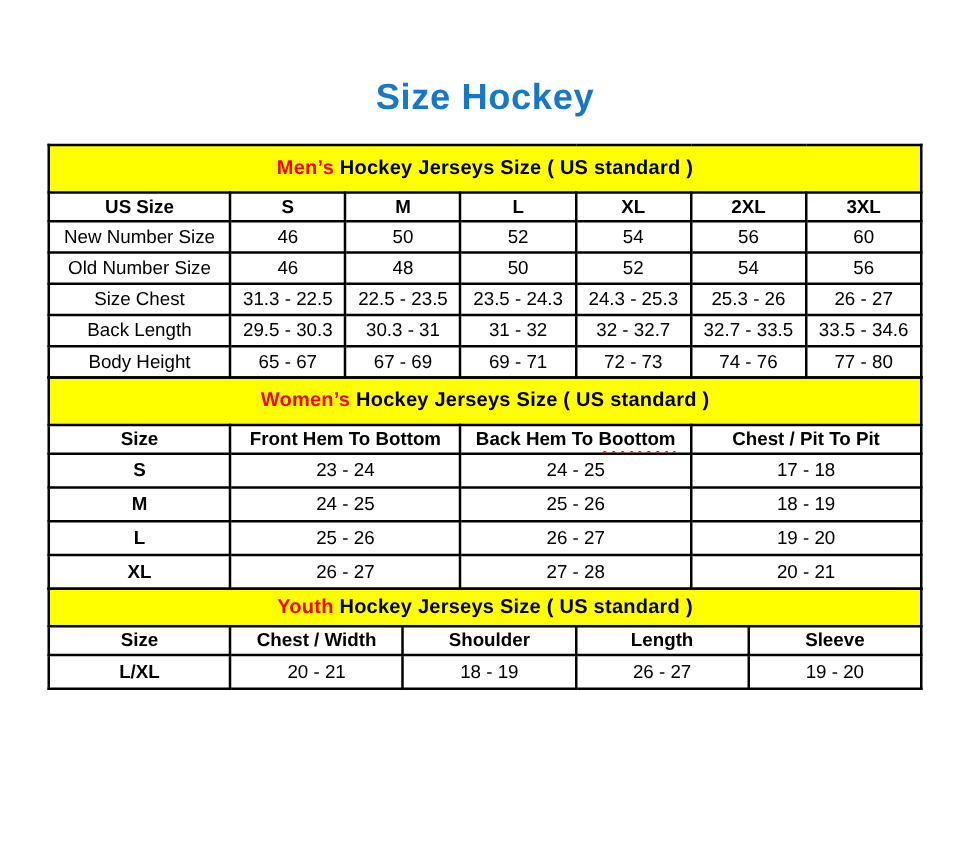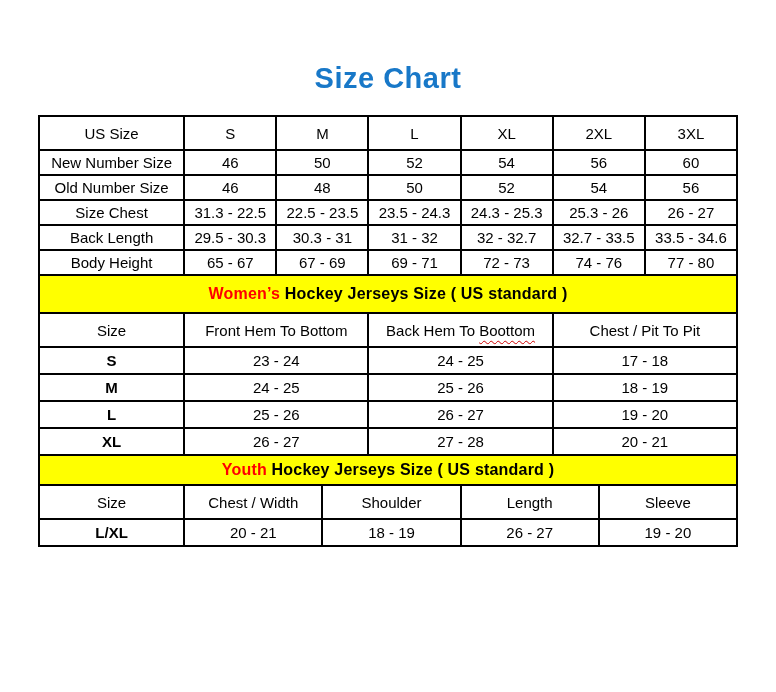--- a/index.html
+++ b/index.html
@@ -33,52 +33,55 @@
     font-size:15px;padding:2px 2px;
     white-space:nowrap;overflow:hidden;
   }
   tr.band-row th{
     background:var(--band-yellow);
     font-size:16px;font-weight:bold;
     height:38px;letter-spacing:0.2px;
   }
   table.youth tr.band-row th{height:30px;}
   .accent{color:var(--accent-red);}
-  tr.cols th{font-weight:normal;height:34px;}
+  tr.cols th{font-weight:bold;height:23px;}
   tbody td{height:25px;font-weight:normal;}
   table.womens tbody td,table.youth tbody td{height:27px;}
   table.womens td.rowhead,table.youth td.rowhead{font-weight:bold;}
   .wavy{
     text-decoration-line:underline;
     text-decoration-style:wavy;
     text-decoration-color:#cc0000;
     text-decoration-thickness:1px;
     text-underline-offset:4px;
   }
 </style>
 </head>
 <body>
 
 <div class="page">
 
-  <h1 class="title">Size Chart</h1>
+  <h1 class="title">Size Hockey</h1>
 
   <div class="chart">
 
     <table class="first mens">
       <colgroup>
         <col style="width:20.8%">
           <col style="width:13.2%">
           <col style="width:13.2%">
         <col style="width:13.2%">
           <col style="width:13.2%">
           <col style="width:13.2%">
           <col style="width:13.2%">
       </colgroup>
       <thead>
+        <tr class="band-row">
+          <th colspan="7"><span class="accent">Men’s</span><span> Hockey Jerseys Size ( US standard )</span></th>
+        </tr>
         <tr class="cols">
           <th>US Size</th>
           <th>S</th>
           <th>M</th>
           <th>L</th>
           <th>XL</th>
           <th>2XL</th>
           <th>3XL</th>
         </tr>
       </thead>

